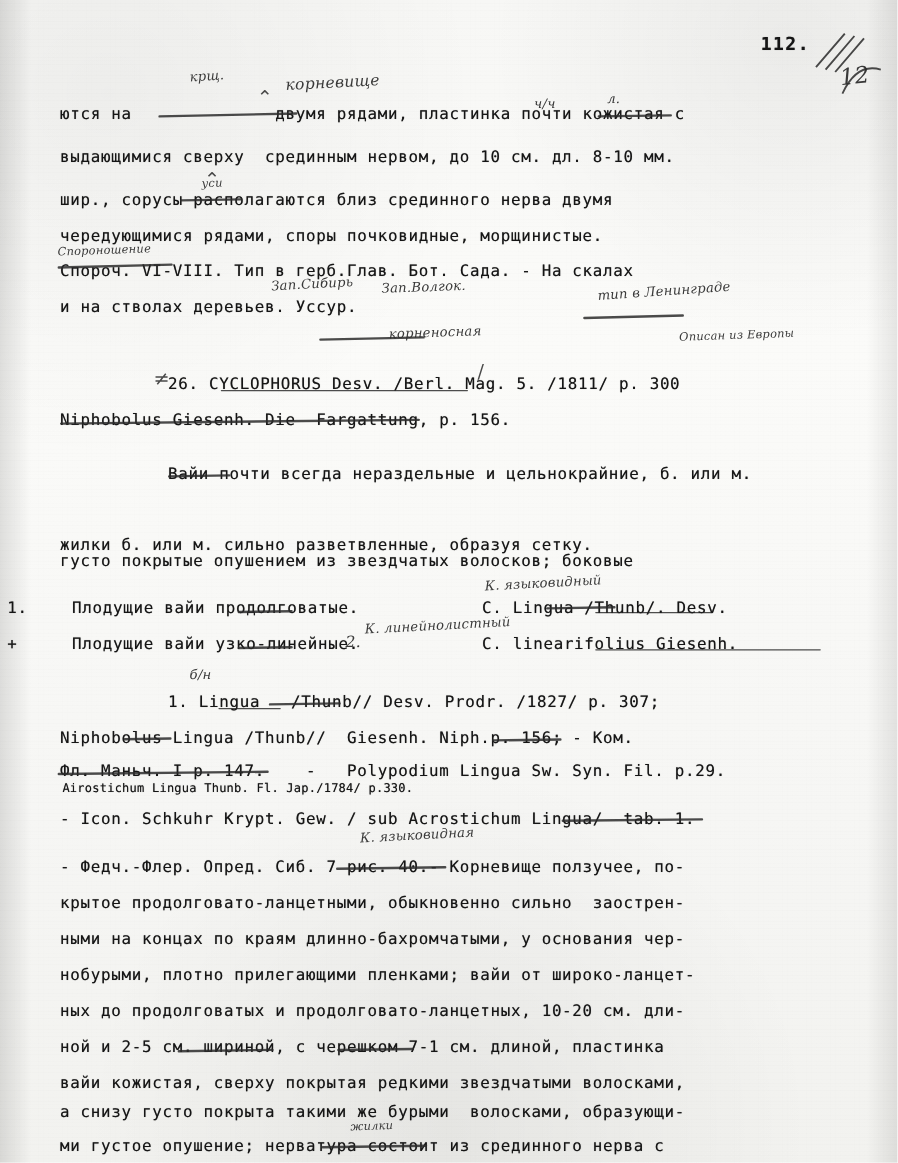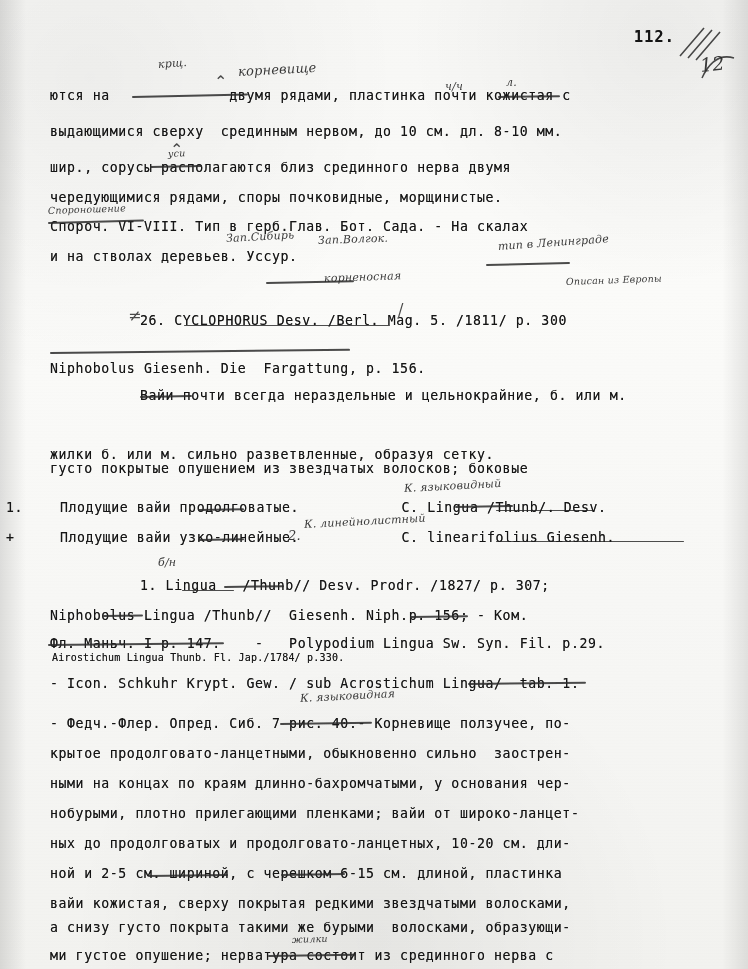--- a/index.html
+++ b/index.html
@@ -124,36 +124,36 @@
   </svg>
 
   <div id="typed-lines">
       <div class="typed" style="left:50px; top:88px;">ются на              двумя рядами, пластинка почти кожистая с</div>
       <div class="typed" style="left:50px; top:124px;">выдающимися сверху  срединным нервом, до 10 см. дл. 8-10 мм.</div>
       <div class="typed" style="left:50px; top:160px;">шир., сорусы располагаются близ срединного нерва двумя</div>
       <div class="typed" style="left:50px; top:190px;">чередующимися рядами, споры почковидные, морщинистые.</div>
       <div class="typed" style="left:50px; top:219px;">Спороч. VI-VIII. Тип в герб.Глав. Бот. Сада. - На скалах</div>
       <div class="typed" style="left:50px; top:249px;">и на стволах деревьев. Уссур.</div>
       <div class="typed" style="left:140px; top:313px;">26. CYCLOPHORUS Desv. /Berl. Mag. 5. /1811/ p. 300</div>
-      <div class="typed" style="left:50px; top:361px;">Niphobolus Giesenh. Die  Fargattung, p. 156.</div>
+      <div class="typed" style="left:50px; top:343px;">Niphobolus Giesenh. Die  Fargattung, p. 156.</div>
       <div class="typed" style="left:140px; top:388px;text-align:center;">Вайи почти всегда нераздельные и цельнокрайние, б. или м.</div>
       <div class="typed" style="left:50px; top:417px;margin-top:44px;">густо покрытые опушением из звездчатых волосков; боковые</div>
       <div class="typed" style="left:50px; top:447px;">жилки б. или м. сильно разветвленные, образуя сетку.</div>
       <div class="typed" style="left:60px; top:500px;">Плодущие вайи продолговатые.            C. Lingua /Thunb/. Desv.</div>
       <div class="typed" style="left:60px; top:530px;">Плодущие вайи узко-линейные.            C. linearifolius Giesenh.</div>
       <div class="typed" style="left:140px; top:578px;">1. Lingua   /Thunb// Desv. Prodr. /1827/ p. 307;</div>
       <div class="typed" style="left:50px; top:608px;">Niphobolus Lingua /Thunb//  Giesenh. Niph.p. 156; - Ком.</div>
       <div class="typed" style="left:50px; top:636px;">Фл. Маньч. I p. 147.    -   Polypodium Lingua Sw. Syn. Fil. p.29.</div>
       <div class="typed" style="left:50px; top:676px;">- Icon. Schkuhr Krypt. Gew. / sub Acrostichum Lingua/  tab. 1.</div>
       <div class="typed" style="left:50px; top:716px;">- Федч.-Флер. Опред. Сиб. 7 рис. 40.- Корневище ползучее, по-</div>
       <div class="typed" style="left:50px; top:746px;">крытое продолговато-ланцетными, обыкновенно сильно  заострен-</div>
       <div class="typed" style="left:50px; top:776px;">ными на концах по краям длинно-бахромчатыми, у основания чер-</div>
       <div class="typed" style="left:50px; top:806px;">нобурыми, плотно прилегающими пленками; вайи от широко-ланцет-</div>
       <div class="typed" style="left:50px; top:836px;">ных до продолговатых и продолговато-ланцетных, 10-20 см. дли-</div>
-      <div class="typed" style="left:50px; top:866px;">ной и 2-5 см. шириной, с черешком 6-15 см. длиной, пластинка</div>
+      <div class="typed" style="left:50px; top:866px;">ной и 2-5 см. шириной, с черешком 7-1 см. длиной, пластинка</div>
       <div class="typed" style="left:50px; top:896px;">вайи кожистая, сверху покрытая редкими звездчатыми волосками,</div>
       <div class="typed" style="left:50px; top:920px;">а снизу густо покрыта такими же бурыми  волосками, образующи-</div>
       <div class="typed" style="left:50px; top:948px;">ми густое опушение; нерватура состоит из срединного нерва с</div>
     </div>
   <div id="small-lines">
       <div class="typed small" style="left:52px; top:652px;">Airostichum Lingua Thunb. Fl. Jap./1784/ p.330.</div>
     </div>
   <div id="numbering">
       <div class="typed" style="left:6px; top:500px;">1.</div>
       <div class="typed" style="left:6px; top:530px;">+</div>

